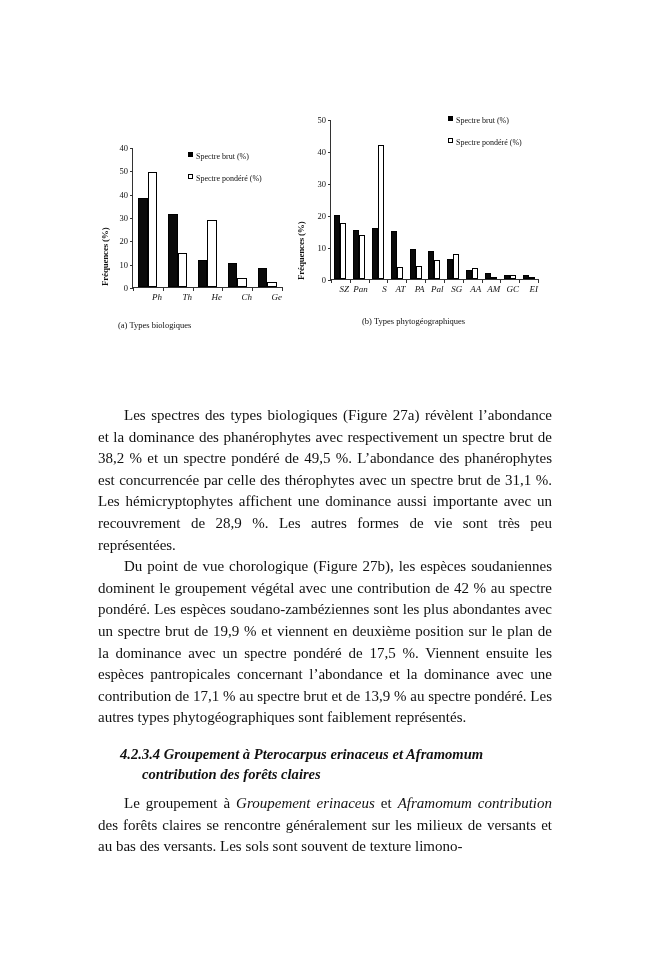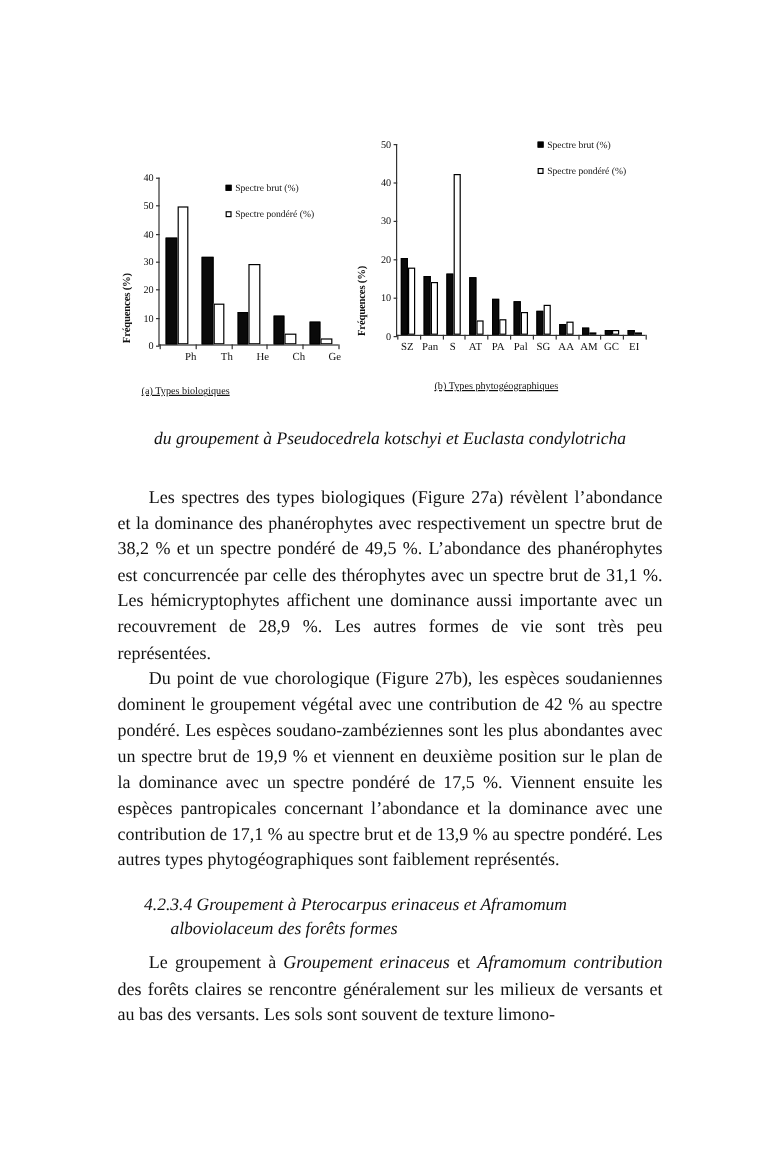--- a/index.html
+++ b/index.html
@@ -127,59 +127,58 @@
     border: 1.1px solid #000;
   }
 
   .xlabels {
     position: absolute;
     display: flex;
     font-size: 9px;
     font-family: "Liberation Serif", serif;
     color: #111;
   }
-  #chart-a .xlabels { left: 44px; width: 150px; top: 152px; }
+  #chart-a .xlabels { left: 32px; width: 150px; top: 152px; }
   #chart-b .xlabels { left: 34px; width: 208px; top: 174px; }
   .xlabel {
     flex: 1 1 0;
-    text-align: center;
+    text-align: right;
     white-space: nowrap;
+    font-style: italic;
   }
 
   
   .legend {
     position: absolute;
     font-size: 8px;
     font-family: "Liberation Serif", serif;
     color: #111;
   }
   #chart-a .legend { left: 88px; top: 12px; }
   #chart-b .legend { left: 152px; top: 6px; }
   .legend-row {
     display: flex;
-    align-items: center;
     margin-bottom: 13px;
     white-space: nowrap;
   }
   .swatch {
     width: 5px;
     height: 5px;
     margin-right: 3px;
     box-sizing: border-box;
   }
   .swatch.brut { background: #000; border: 1px solid #000; }
   .swatch.pond { background: #fff; border: 1px solid #000; }
 
   .subcap {
     position: absolute;
     font-size: 8.5px;
     font-family: "Liberation Serif", serif;
     color: #111;
     white-space: nowrap;
-    text-decoration: underline;
   }
   #subcap-a { left: 118px; top: 212px; }
   #subcap-b { left: 362px; top: 208px; }
 
   
   #figure-caption {
     position: absolute;
     left: 98px;
     top: 337px;
     width: 454px;
@@ -206,21 +205,21 @@
     text-indent: 26px;
     color: #111;
   }
   p.para + p.para { margin-top: 0px; }
   .it { font-style: italic; }
 
   h4.heading {
     margin: 15px 0 9px 0;
     font-size: 14.6px;
     line-height: 20px;
-    font-weight: normal;
+    font-weight: bold;
     font-style: italic;
     text-indent: 0;
     padding-left: 22px;
     text-align: left;
     color: #111;
   }
   h4.heading .cont { display: block; padding-left: 22px; }
 
   h5.subheading {
     margin: 13px 0 7px 0;
@@ -421,29 +420,29 @@
           </div>
       </div>
     </div>
 
     <div class="subcap" id="subcap-a">(a) Types biologiques</div>
     <div class="subcap" id="subcap-b">(b) Types phytogéographiques</div>
   </div>
 
   <div id="figure-caption">
     <br>
-    <span>du groupement à Pseudocedrela kotschyi et Euclasta condylotricha</span><br>
+    <br>
   </div>
 
   <div id="body">
     <p class="para">Les spectres des types biologiques (Figure 27a) révèlent l’abondance et la dominance des phanérophytes avec respectivement un spectre brut de 38,2 % et un spectre pondéré de 49,5 %. L’abondance des phanérophytes est concurrencée par celle des thérophytes avec un spectre brut de 31,1 %. Les hémicryptophytes affichent une dominance aussi importante avec un recouvrement de 28,9 %. Les autres formes de vie sont très peu représentées.</p>
     <p class="para">Du point de vue chorologique (Figure 27b), les espèces soudaniennes dominent le groupement végétal avec une contribution de 42 % au spectre pondéré. Les espèces soudano-zambéziennes sont les plus abondantes avec un spectre brut de 19,9 % et viennent en deuxième position sur le plan de la dominance avec un spectre pondéré de 17,5 %. Viennent ensuite les espèces pantropicales concernant l’abondance et la dominance avec une contribution de 17,1 % au spectre brut et de 13,9 % au spectre pondéré. Les autres types phytogéographiques sont faiblement représentés.</p>
 
     <h4 class="heading">
       <span>4.2.3.4 Groupement à Pterocarpus erinaceus et Aframomum</span>
-      <span class="cont">alboviolaceum des forêts formes</span>
+      <span class="cont">contribution des forêts claires</span>
     </h4>
 
 
     <p class="para"><span>Le groupement à </span><span class="it">Groupement erinaceus</span><span> et </span><span class="it">Aframomum contribution</span><span> des forêts claires se rencontre généralement sur les milieux de versants et au bas des versants. Les sols sont souvent de texture limono-</span></p>
   </div>
 
 </div>
 
 </body></html>

